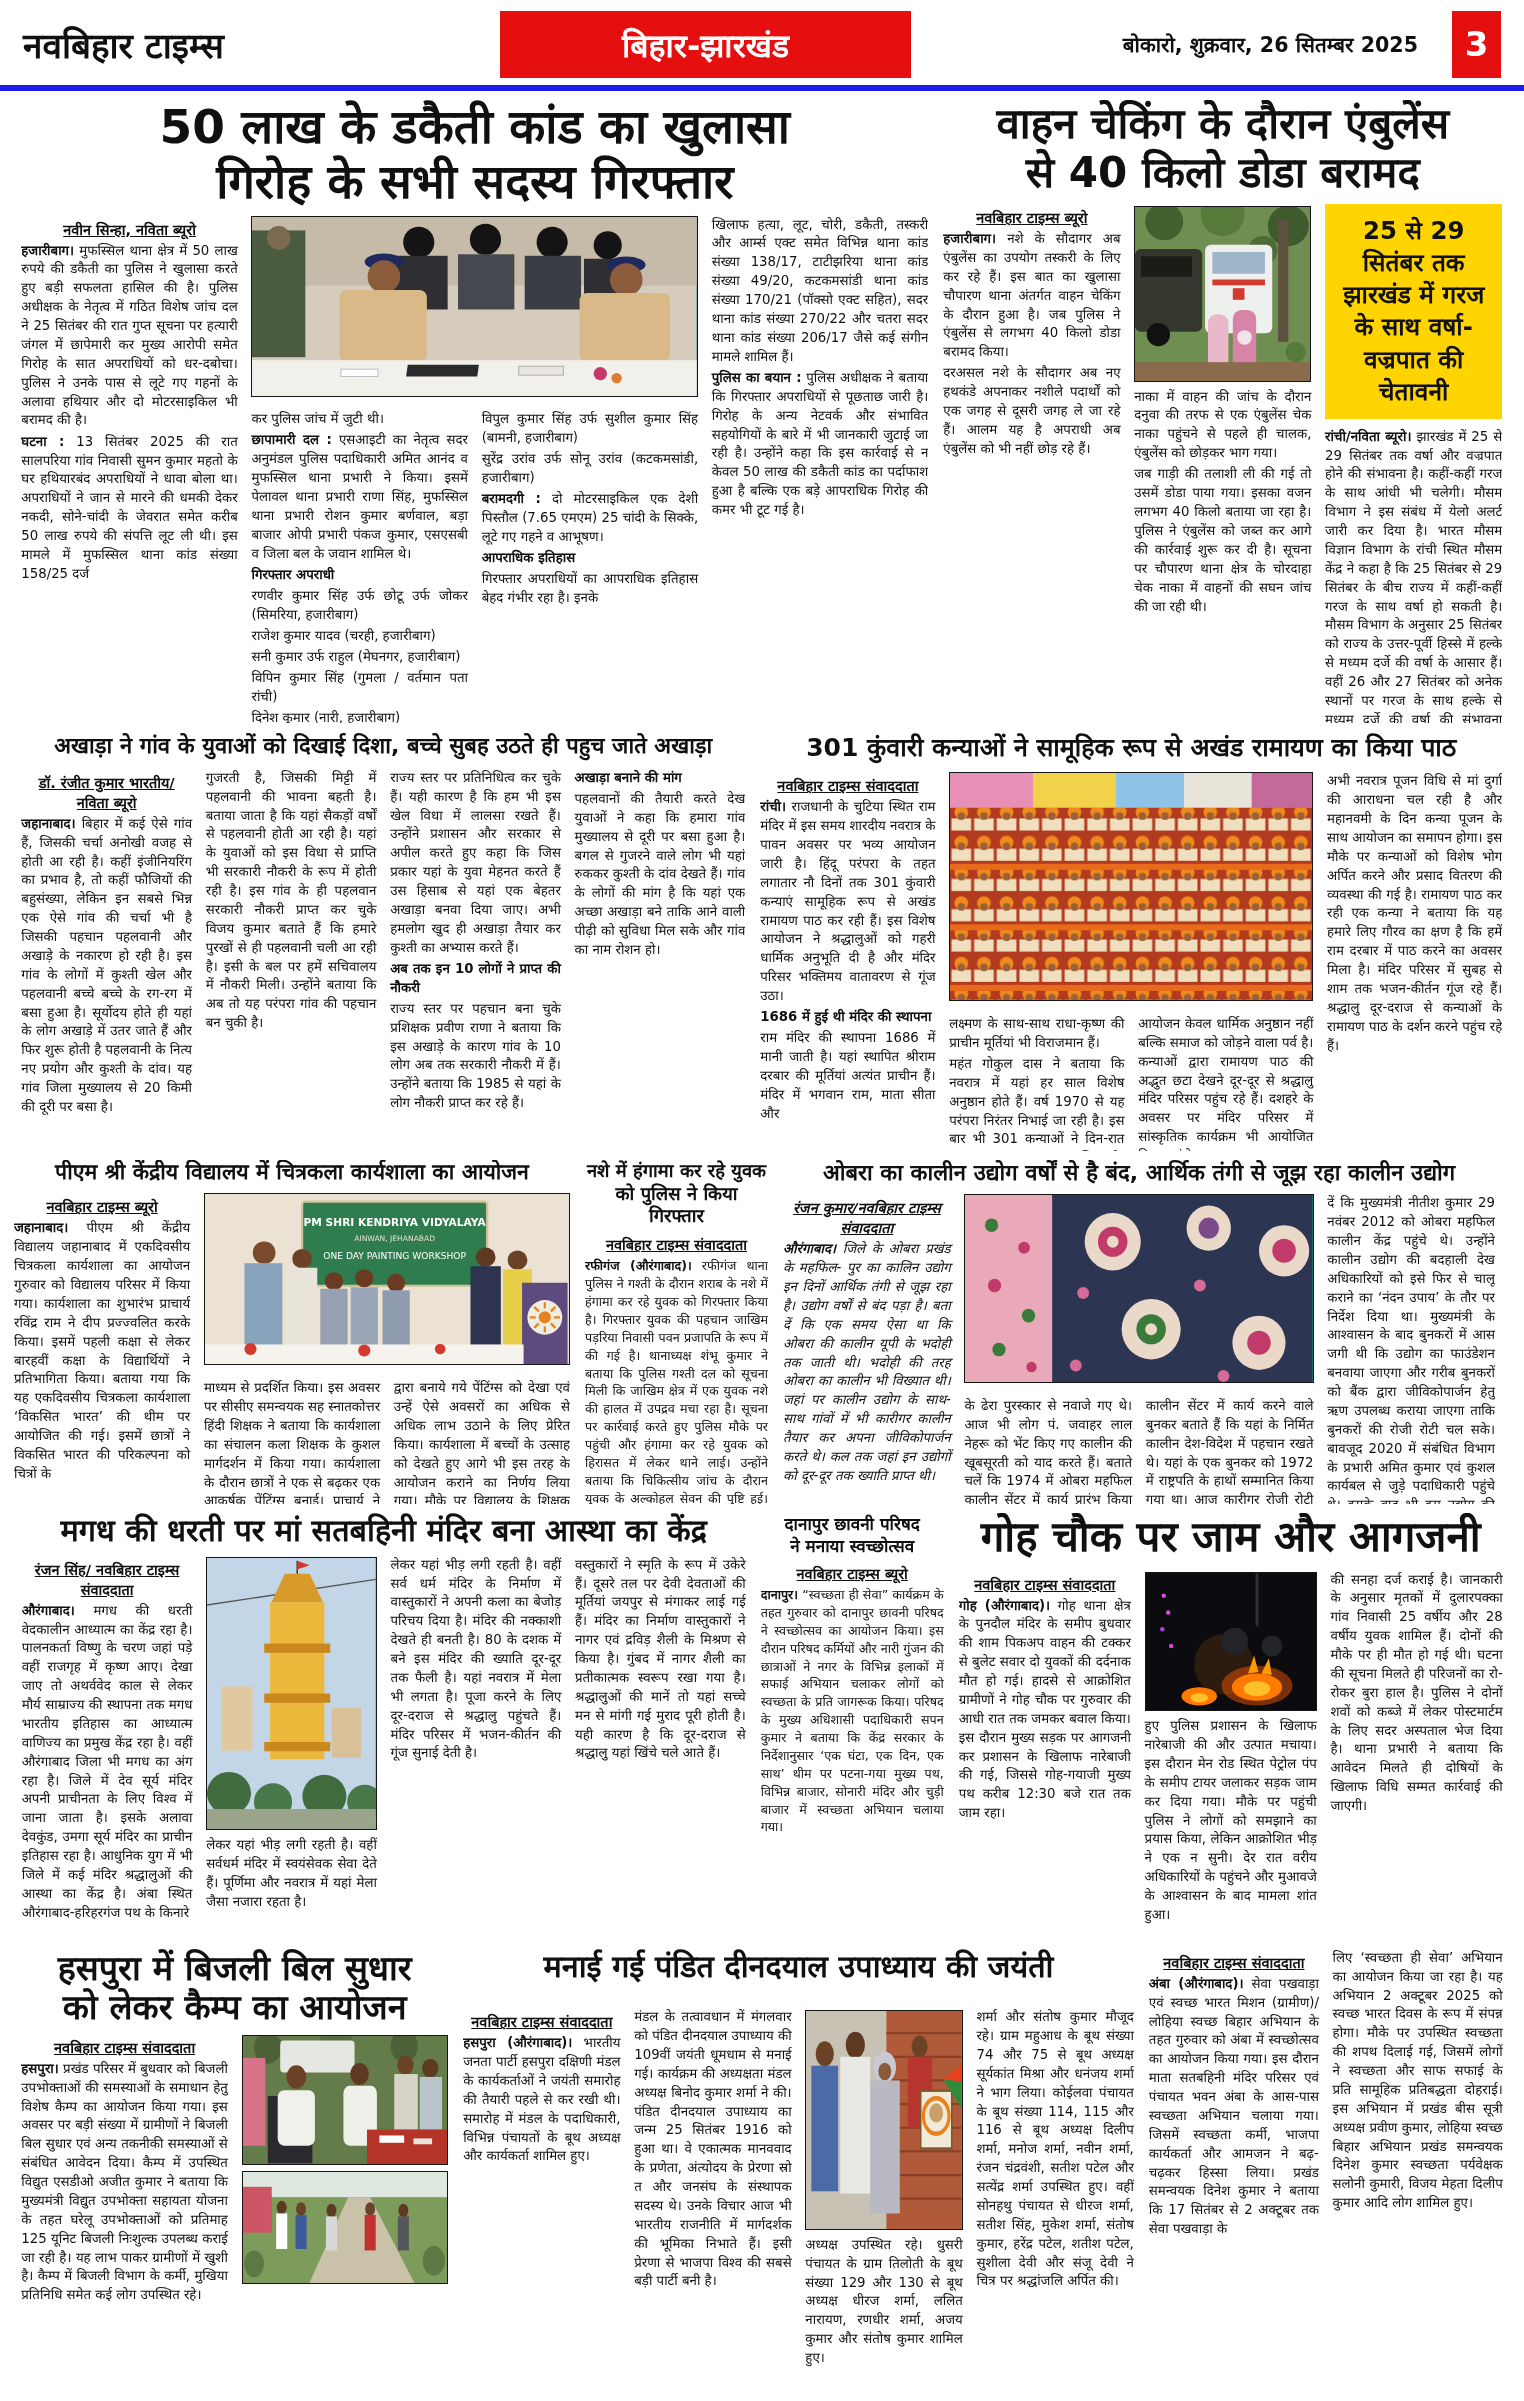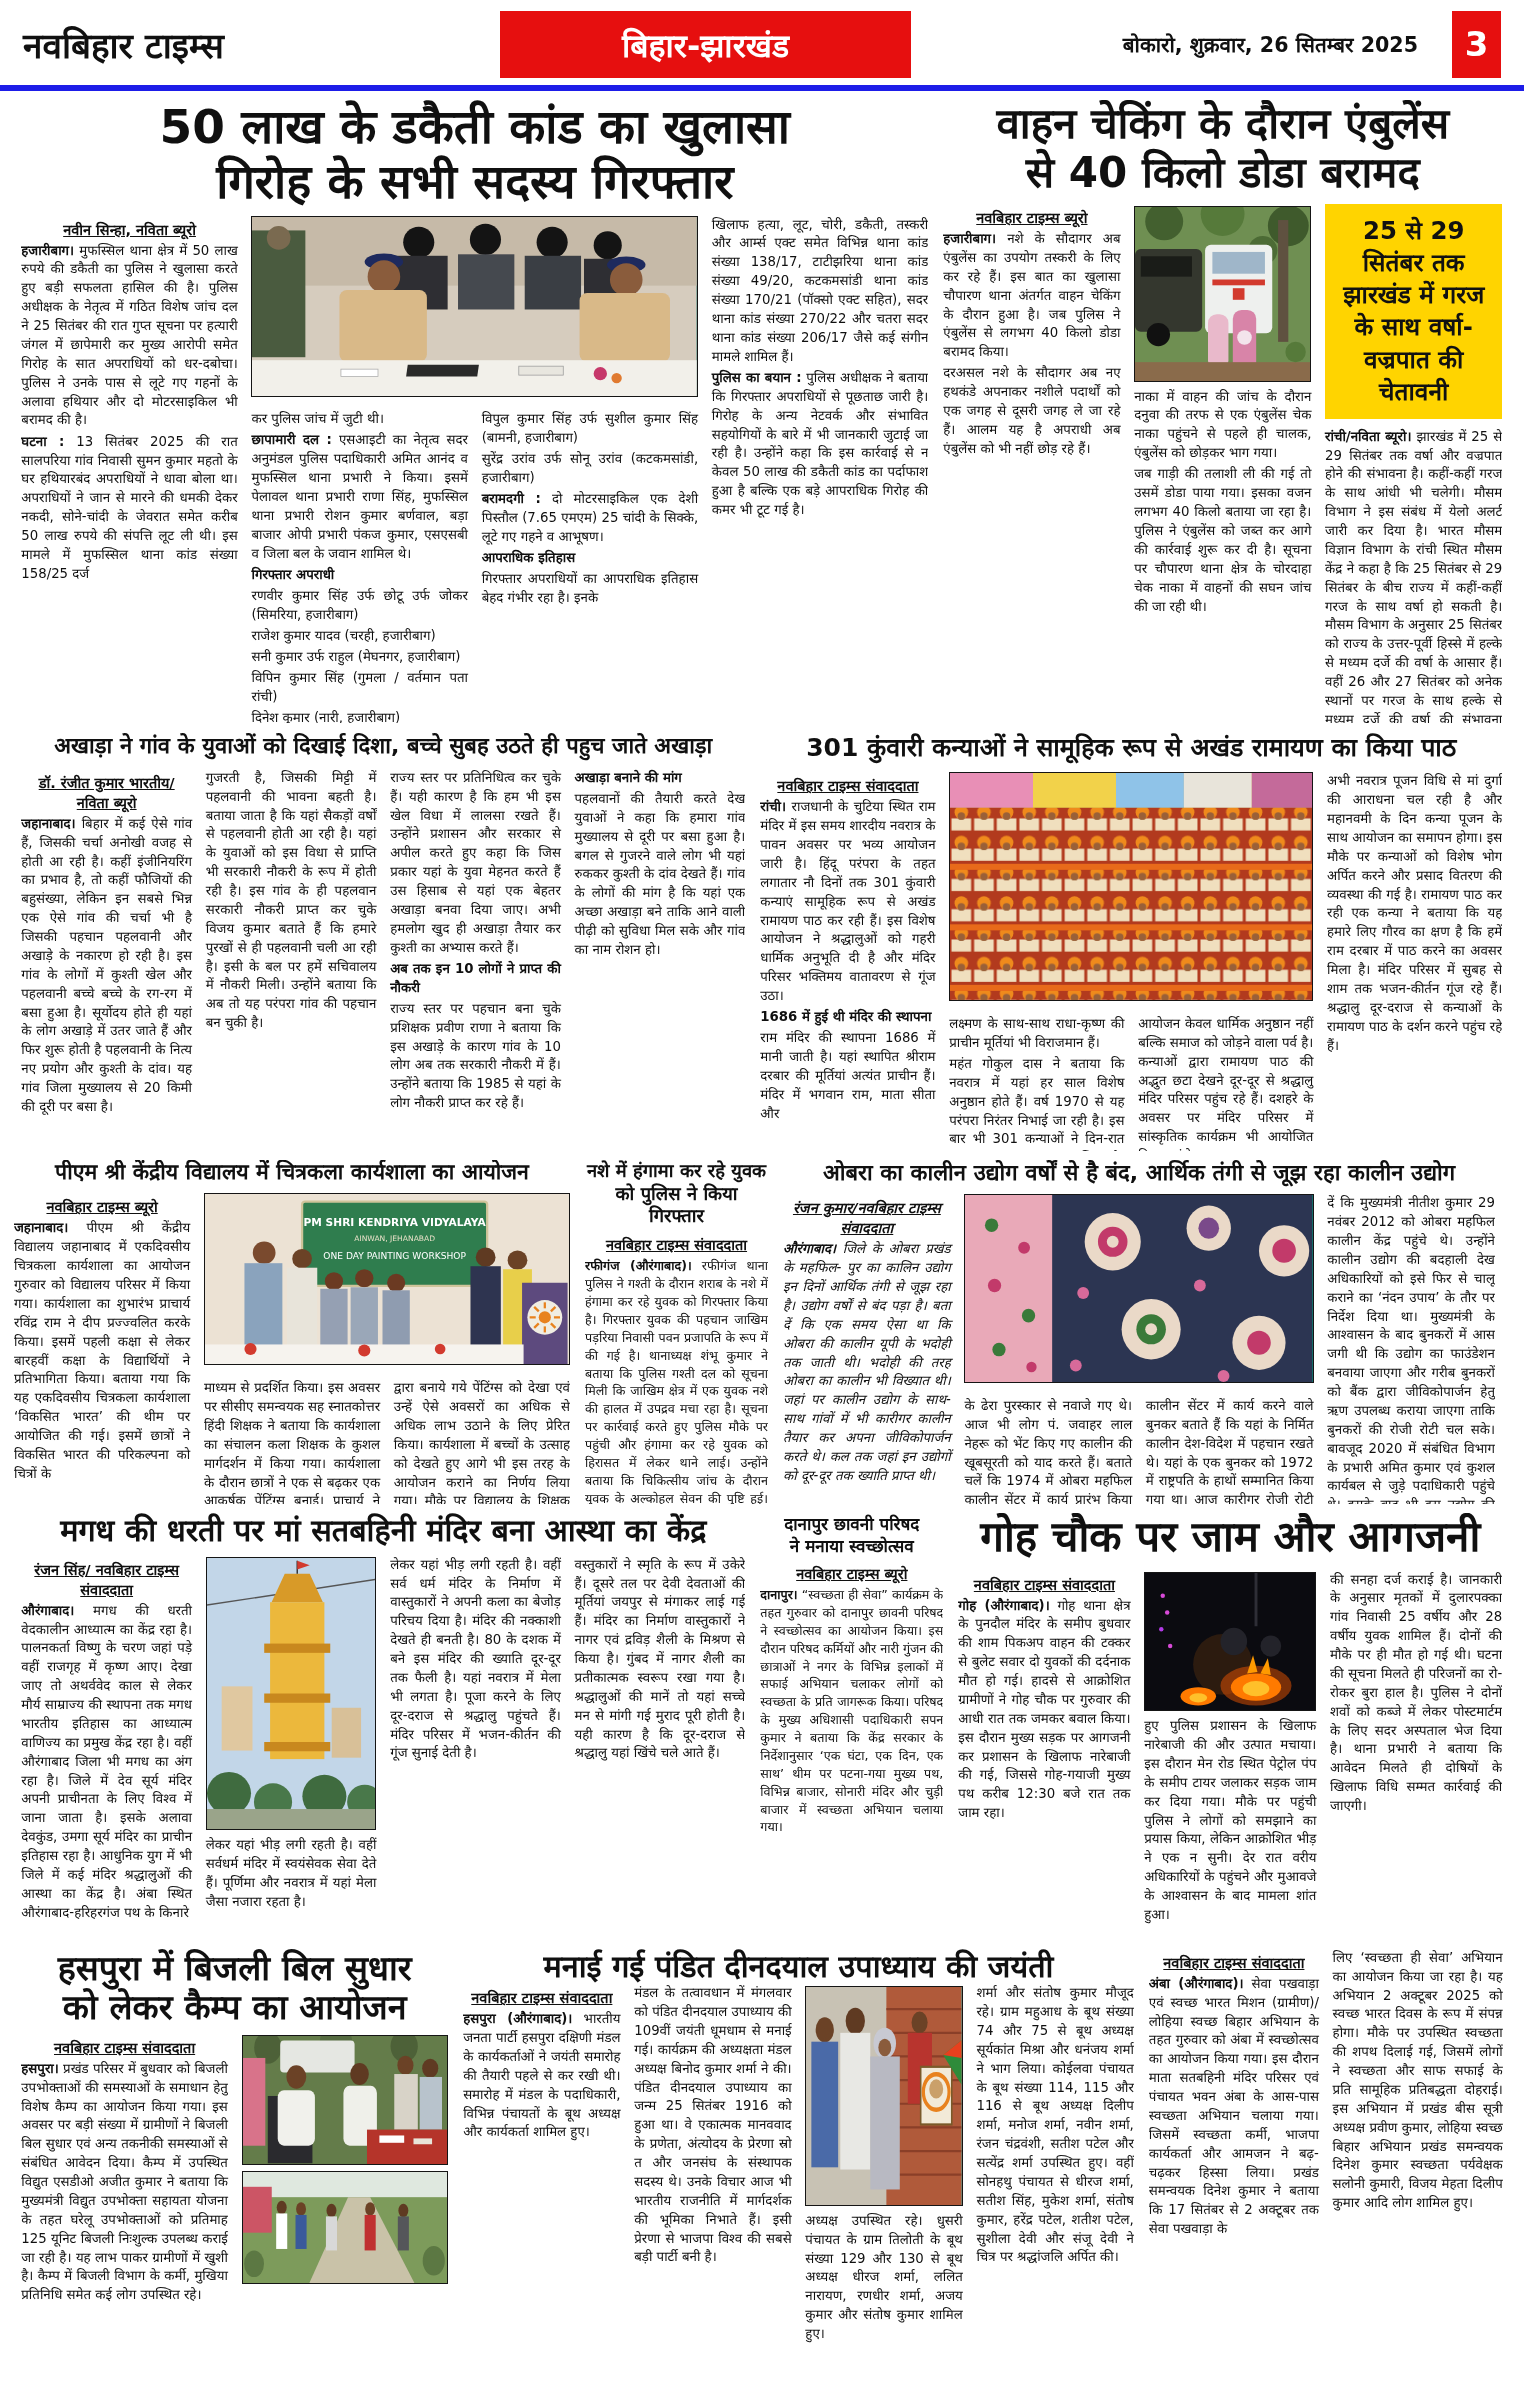--- a/index.html
+++ b/index.html
@@ -10,29 +10,29 @@
             padding:10.7px 23px 3px 23px;column-gap:34px;height:67px;}
   .m-title{font-size:35px;font-weight:bold;white-space:nowrap;}
   .m-section{background:#e60f0f;color:#fff;font-size:32px;font-weight:bold;text-align:center;
              padding:12.2px 7.6px;justify-self:center;width:396px;}
   .m-date{font-size:20.6px;font-weight:bold;text-align:right;white-space:nowrap;}
   .m-page{background:#e60f0f;color:#fff;font-size:34px;font-weight:bold;text-align:center;
           padding:13.7px 0;width:49px;}
   .blue-rule{height:6.1px;background:#1d1de8;margin:4.6px 0 9.1px 0;}
   
   .row{display:flex;gap:15px;padding:0 21.3px;overflow:hidden;margin-bottom:9.1px;}
-  .r1{height:623px;} .r2{height:418px;} .r3{height:344px;padding-left:14px;} .r4{height:427px;} .r5{height:450px;}
+  .r1{height:623px;} .r2{height:418px;} .r3{height:344px;padding-left:14px;} .r4{height:427px;justify-content:flex-end;} .r5{height:450px;}
   .art{min-width:0;overflow:hidden;}
   .hl{font-weight:bold;text-align:center;line-height:1.16;margin:0 0 6.1px 0;}
   .hl-a{font-size:47px;} .hl-b{font-size:42px;}
   .hl-c{font-size:22px;margin-bottom:10.7px;} .hl-d{font-size:25px;margin-bottom:10.7px;}
   .hl-e{font-size:21.3px;margin-bottom:9.1px;} .hl-f{font-size:18.3px;line-height:1.25;}
   .hl-g{font-size:22px;margin-bottom:9.1px;} .hl-h{font-size:30.5px;margin-bottom:7.6px;}
   .hl-i{font-size:17px;line-height:1.3;} .hl-j{font-size:42px;margin-bottom:9.1px;}
-  .hl-k{font-size:34px;} .hl-l{font-size:30.5px;margin-bottom:0;} .hl-m{font-size:29px;}
+  .hl-k{font-size:34px;} .hl-l{font-size:30.5px;margin-bottom:24px;} .hl-m{font-size:29px;}
   .byline{font-weight:bold;text-decoration:underline;text-align:center;font-size:14.5px;margin:3px 0 3px 0;}
   .txt{font-size:13.3px;line-height:1.42;text-align:justify;margin:0 0 2.3px 0;}
   .small .txt{font-size:12.6px;}
   .lead{font-weight:bold;} .sub{font-weight:bold;}
   .cols{display:grid;gap:13.7px;}
   .gA{grid-template-columns:repeat(4,1fr);grid-template-rows:181px auto;}
   .gB{grid-template-columns:repeat(3,1fr);}
   .gC{grid-template-columns:repeat(4,1fr);}
   .gD{grid-template-columns:repeat(4,1fr);grid-template-rows:229px auto;}
   .gE{grid-template-columns:repeat(3,1fr);grid-template-rows:172px auto;}

